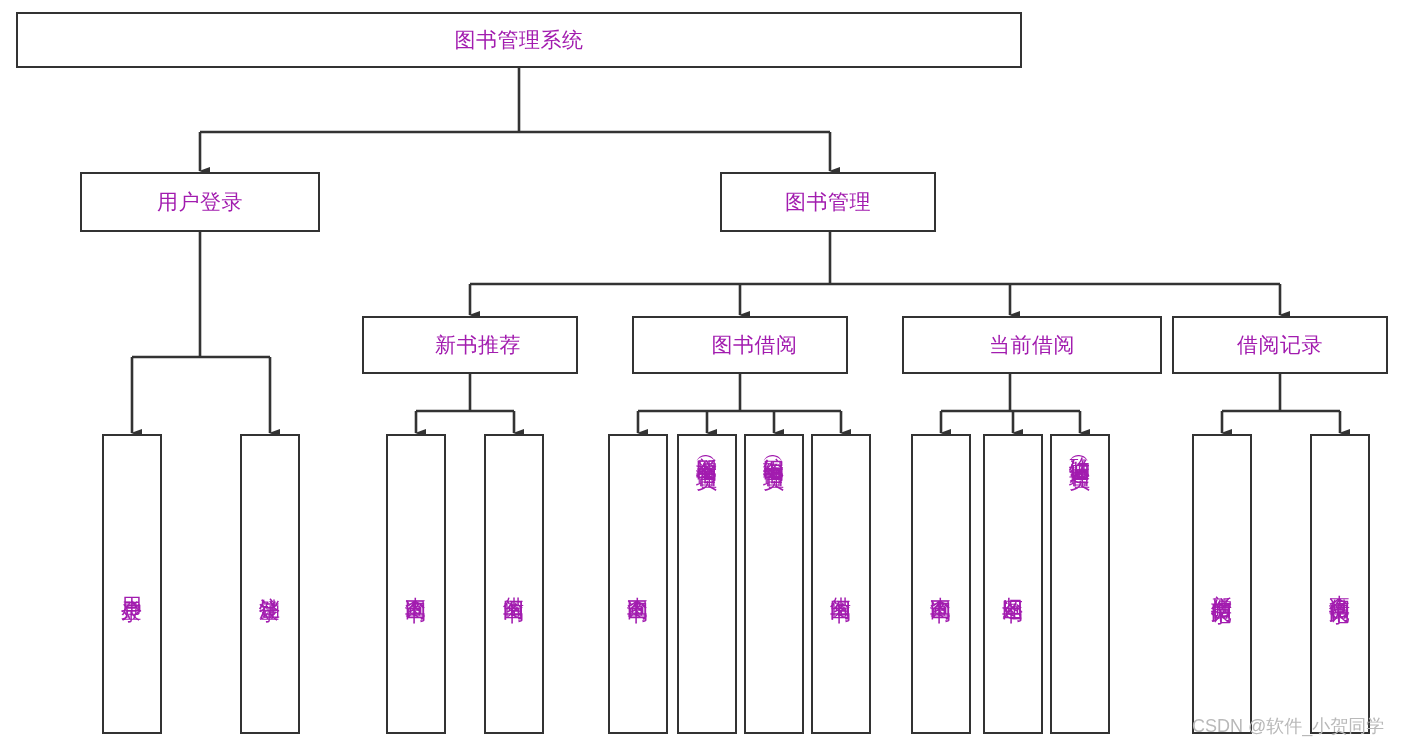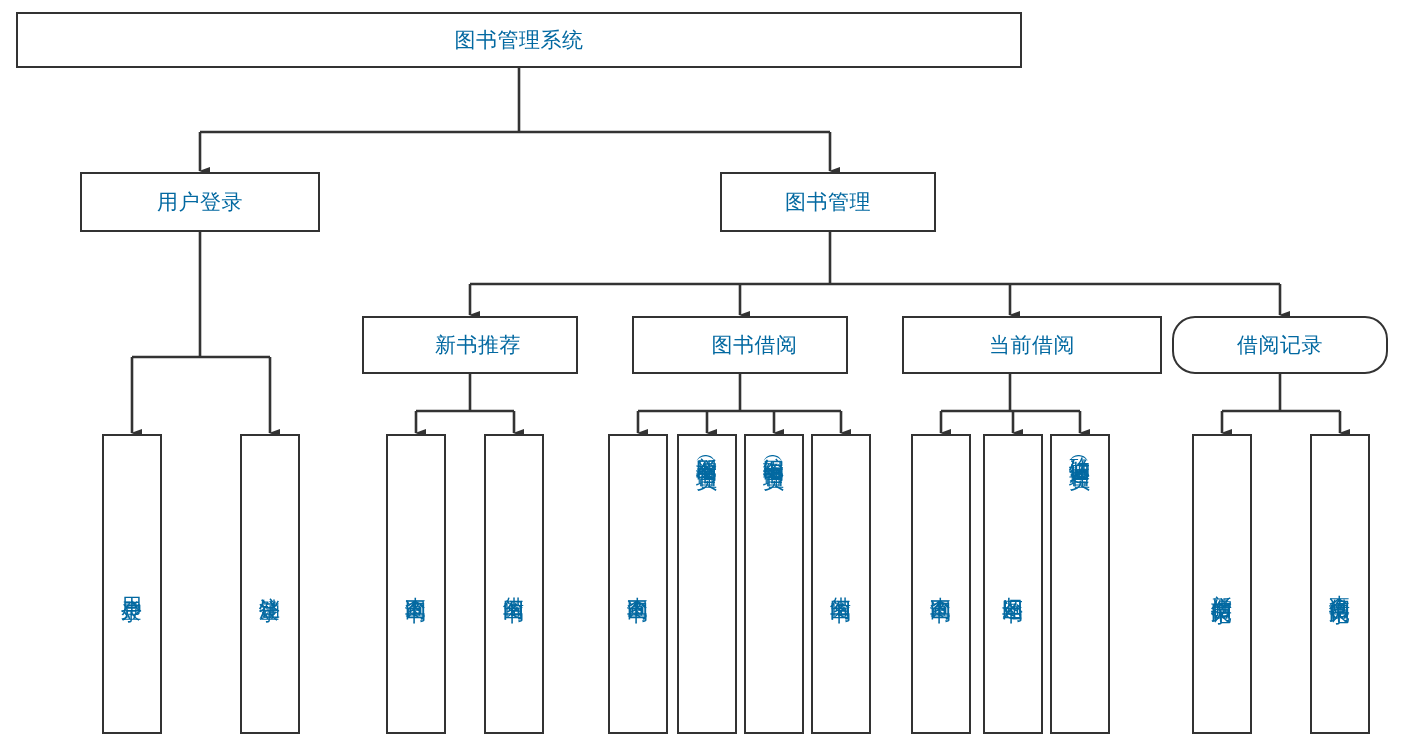--- a/index.html
+++ b/index.html
@@ -27,21 +27,21 @@
     pointer-events: none;
   }
   .node {
     position: absolute;
     box-sizing: border-box;
     background: #ffffff;
     border: 2px solid #333333;
     display: flex;
     align-items: center;
     justify-content: center;
-    color: #0369a1;
+    color: #a21caf;
   }
   .node .label {
     white-space: nowrap;
     line-height: 1.12;
   }
   
   .node.horiz .label {
     font-size: 21px;
     letter-spacing: 0.5px;
   }
@@ -132,21 +132,21 @@
       </div>
       <div class="node horiz" id="box-new-book-recommend" style="left: 362px; top: 316px; width: 216px; height: 58px; padding-left: 16px;">
         <span class="label">新书推荐</span>
       </div>
       <div class="node horiz" id="box-book-borrow" style="left: 632px; top: 316px; width: 216px; height: 58px; padding-left: 29px;">
         <span class="label">图书借阅</span>
       </div>
       <div class="node horiz" id="box-current-borrow" style="left: 902px; top: 316px; width: 260px; height: 58px;">
         <span class="label">当前借阅</span>
       </div>
-      <div class="node horiz" id="box-borrow-record" style="left: 1172px; top: 316px; width: 216px; height: 58px; border-radius: 23px;">
+      <div class="node horiz" id="box-borrow-record" style="left: 1172px; top: 316px; width: 216px; height: 58px;">
         <span class="label">借阅记录</span>
       </div>
       <div class="node leaf centered" id="box-leaf-user-login" style="left: 102px; top: 434px; width: 60px; height: 300px;">
         <span class="label">用户登录</span>
       </div>
       <div class="node leaf centered" id="box-leaf-user-logout" style="left: 240px; top: 434px; width: 60px; height: 300px;">
         <span class="label">注销登录</span>
       </div>
       <div class="node leaf centered" id="box-leaf-query-book-1" style="left: 386px; top: 434px; width: 60px; height: 300px;">
         <span class="label">查询图书</span>
@@ -176,14 +176,15 @@
         <span class="label">确认归还（管理员）</span>
       </div>
       <div class="node leaf centered" id="box-leaf-add-record" style="left: 1192px; top: 434px; width: 60px; height: 300px;">
         <span class="label">新增借阅记录</span>
       </div>
       <div class="node leaf centered" id="box-leaf-query-record" style="left: 1310px; top: 434px; width: 60px; height: 300px;">
         <span class="label">查询借阅记录</span>
       </div>
     </div>
 
+  <div class="watermark" style="left: 1192px; top: 714px; color: rgb(185, 185, 185);">CSDN @软件_小贺同学</div>
 
 </div>
 
 </body></html>

